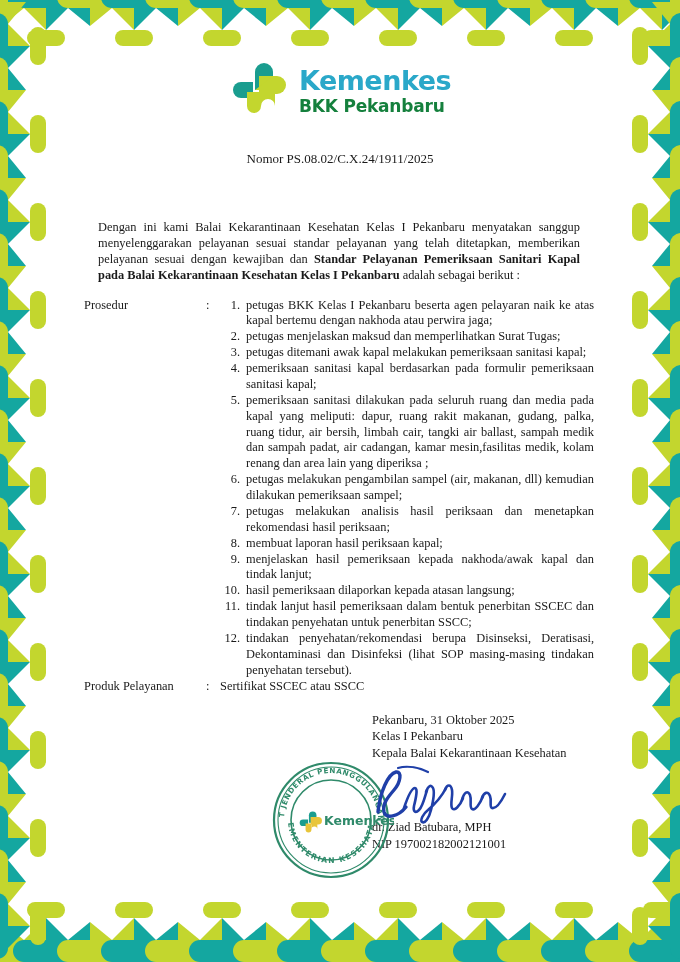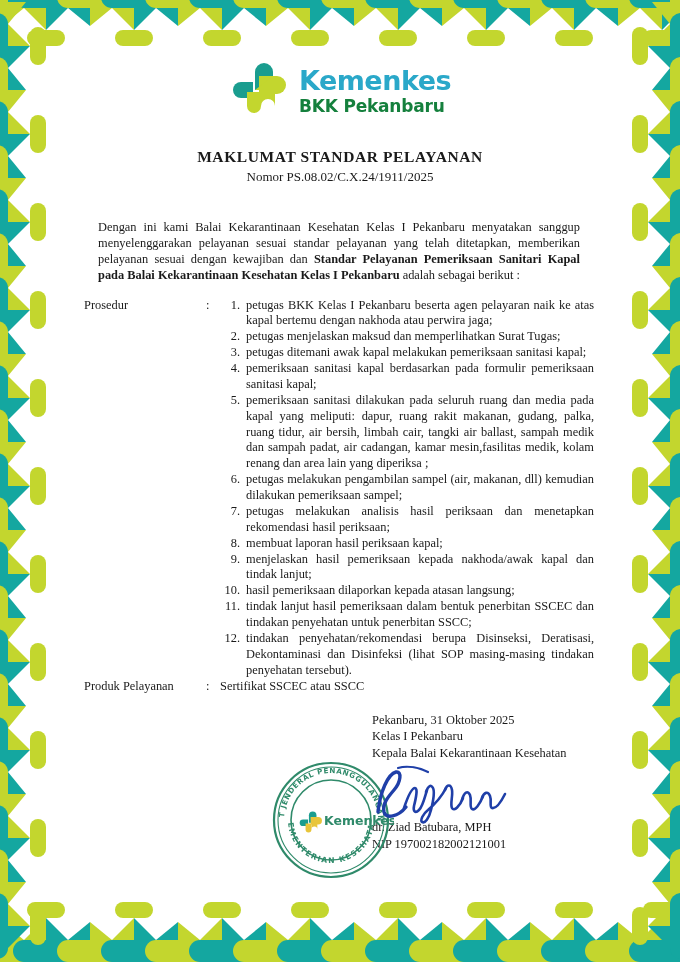--- a/index.html
+++ b/index.html
@@ -549,21 +549,20 @@
         </svg>
       </span>
       <span class="logo-words">
         <span class="logo-word-main">Kemenkes</span>
         <span class="logo-word-sub">BKK Pekanbaru</span>
       </span>
     </span>
   </div>
 
   <div class="title-block">
-    <h1 class="doc-title">MAKLUMAT STANDAR PELAYANAN</h1>
     <p class="doc-number">Nomor PS.08.02/C.X.24/1911/2025</p>
   </div>
 
   <div class="body-block">
 
     <p class="para"><span>Dengan ini kami Balai Kekarantinaan Kesehatan Kelas I Pekanbaru menyatakan sanggup menyelenggarakan pelayanan sesuai standar pelayanan yang telah ditetapkan, memberikan pelayanan sesuai dengan kewajiban dan </span><b>Standar Pelayanan Pemeriksaan Sanitari Kapal  pada Balai Kekarantinaan Kesehatan Kelas I Pekanbaru</b><span> adalah sebagai berikut :</span></p>
 
     <table class="field-table">
       <tbody>
           <tr>

